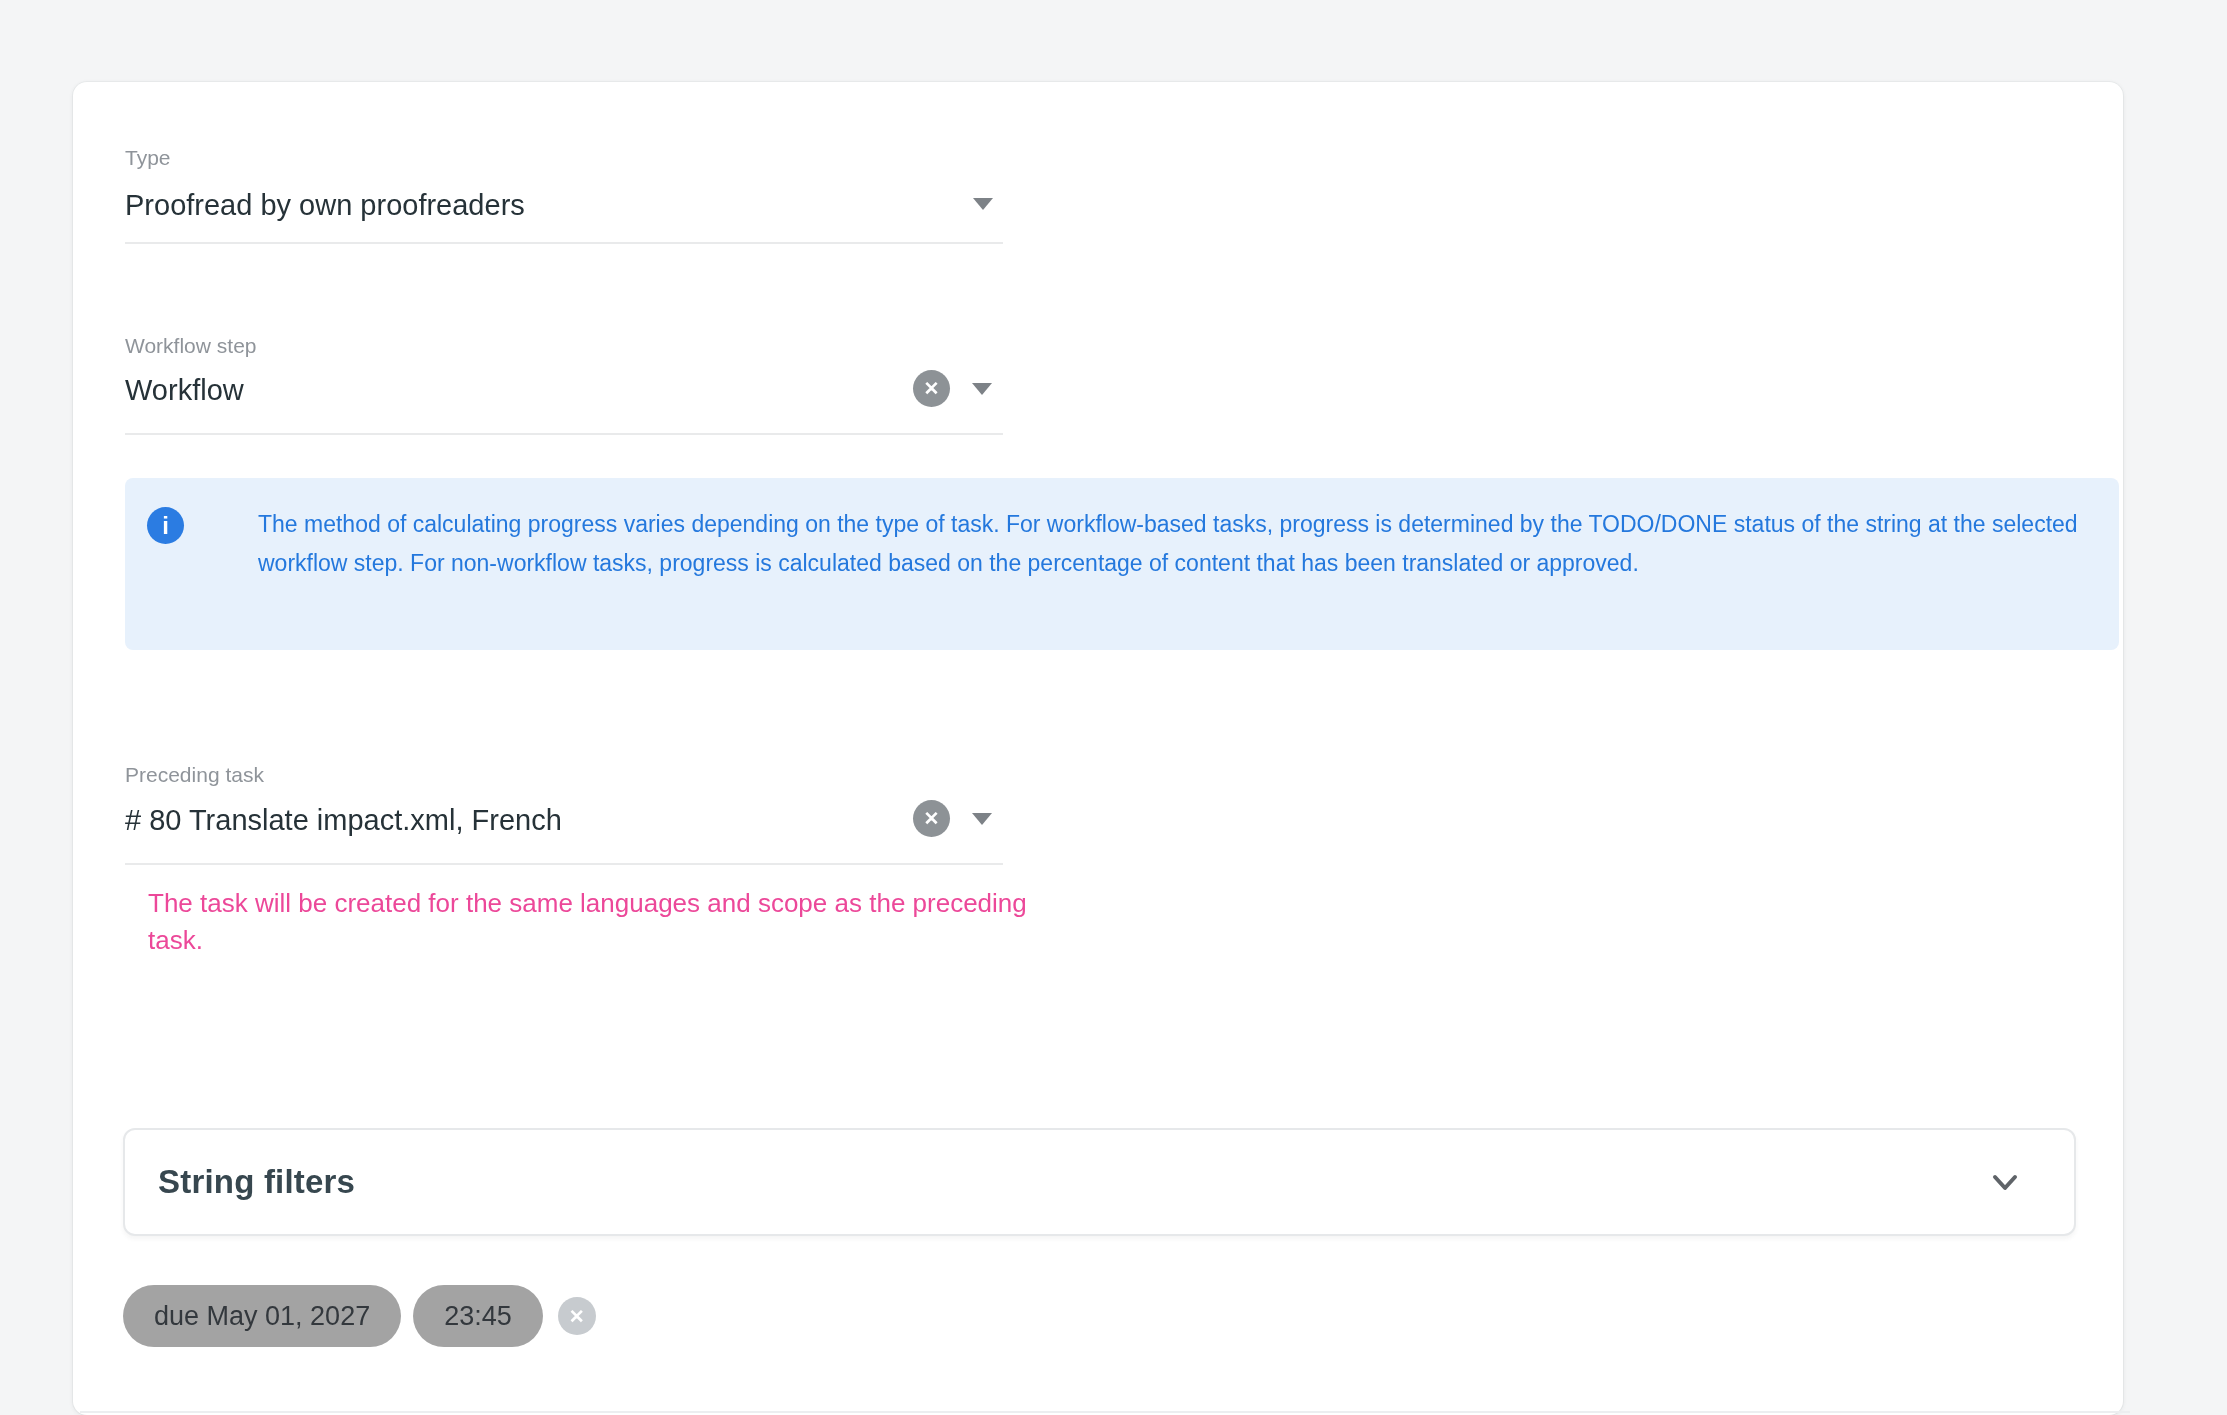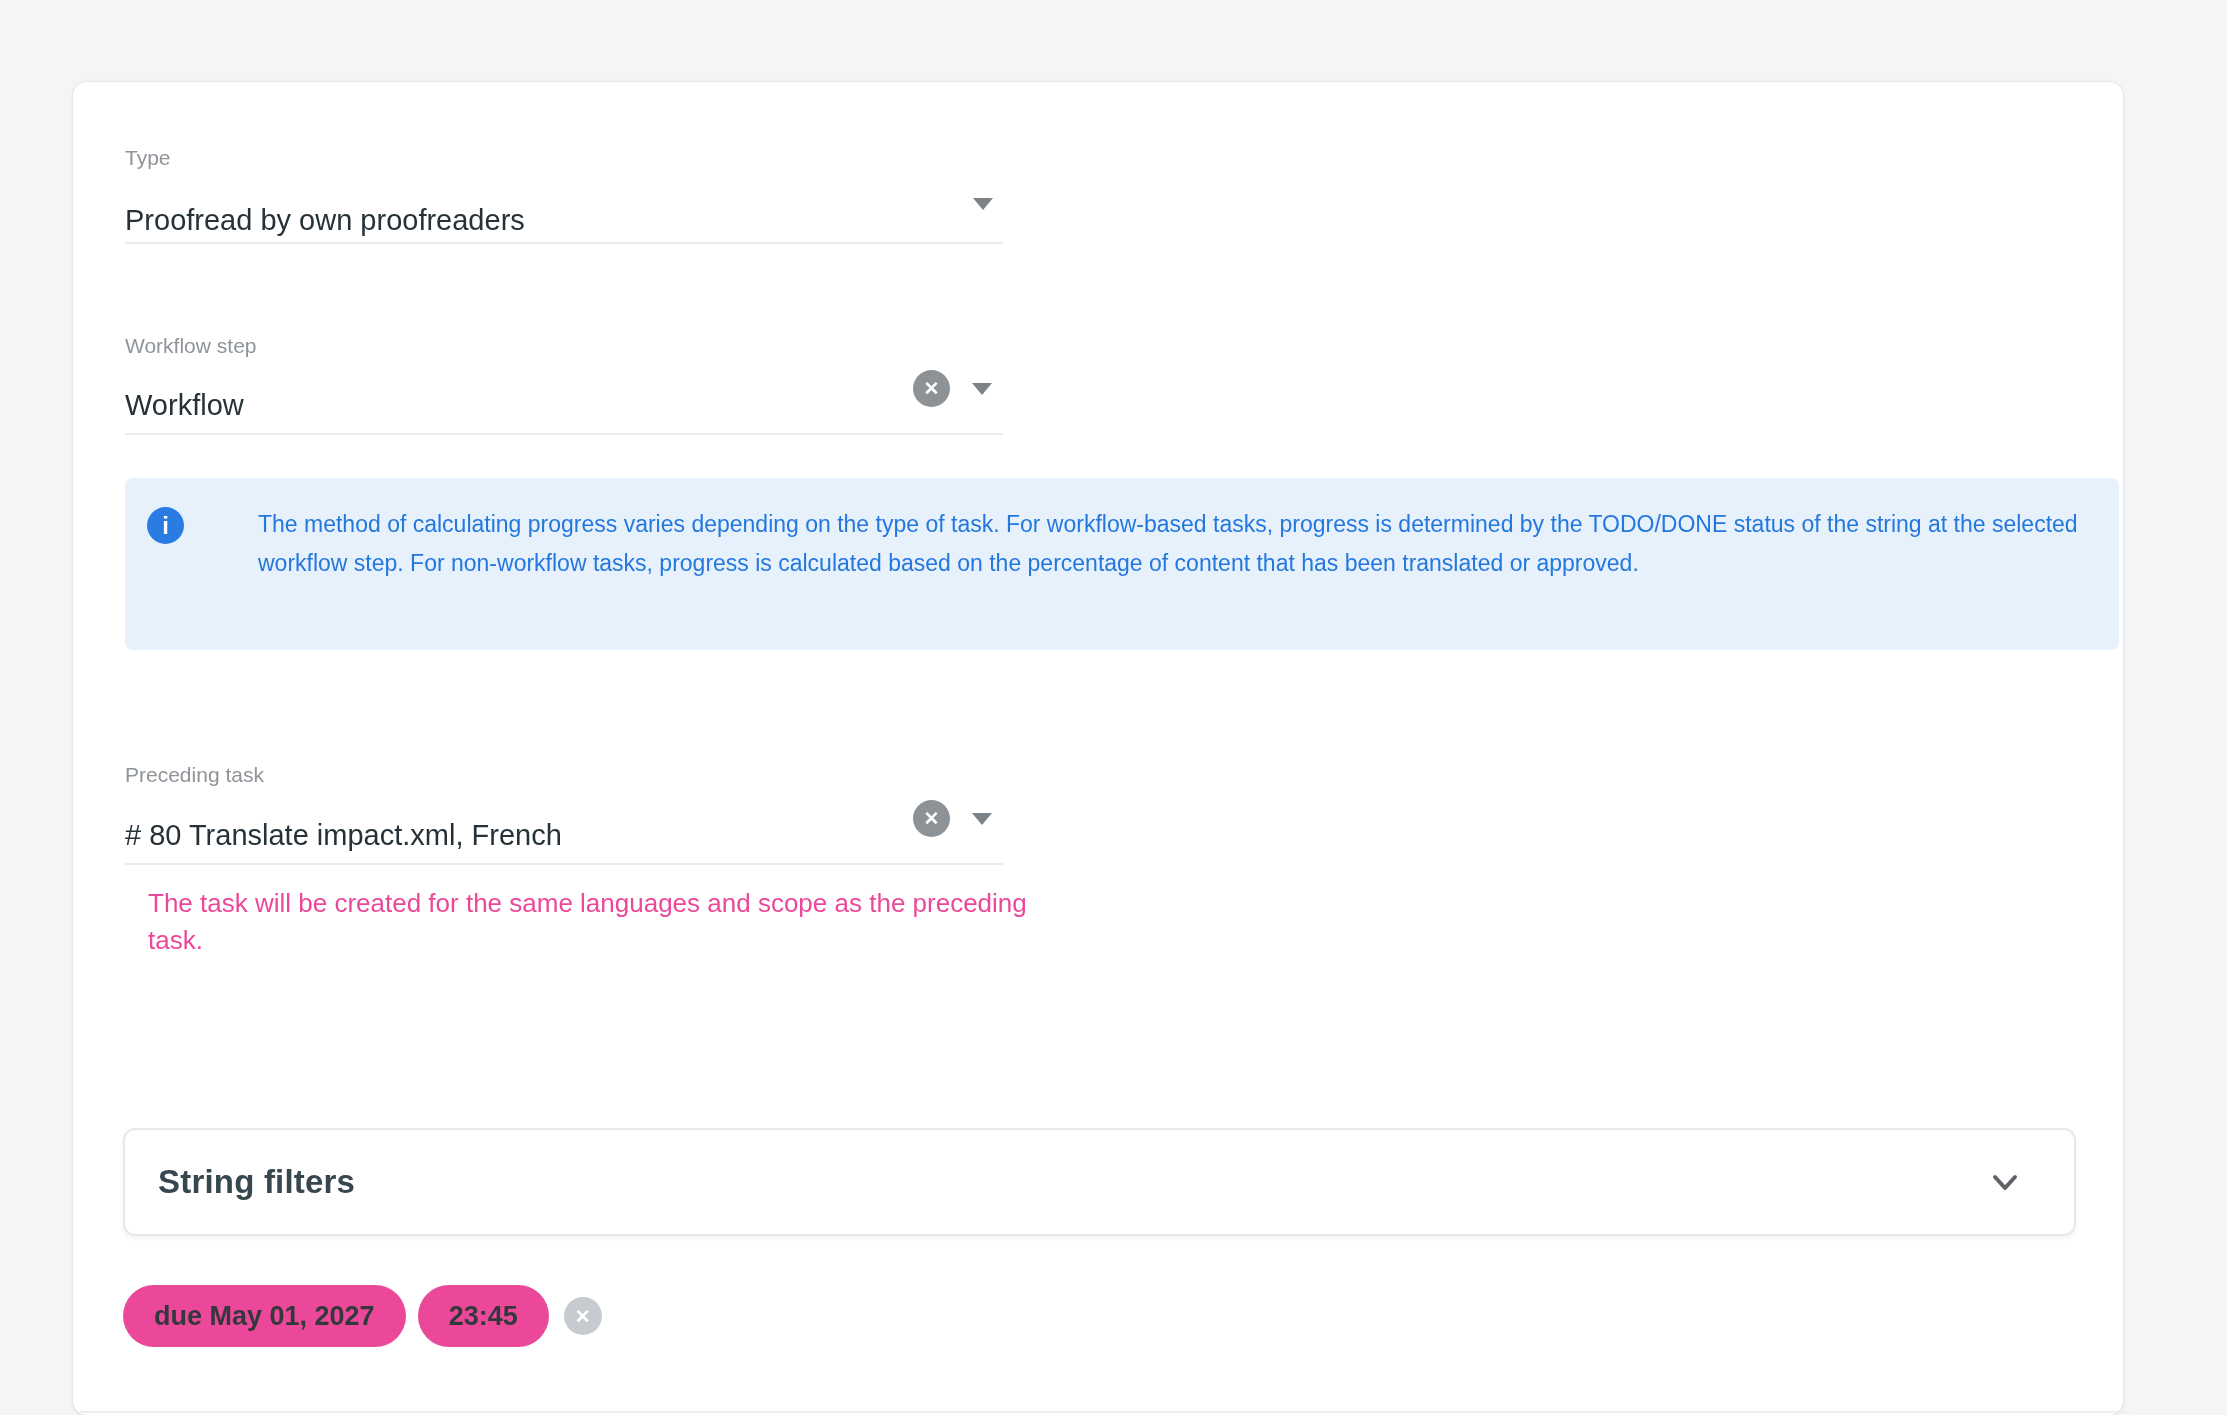--- a/index.html
+++ b/index.html
@@ -27,21 +27,20 @@
     color: #8f949a;
   }
   .field-value {
     position: absolute;
     left: 52px;
     font-size: 29px;
     line-height: 35px;
     color: #263238;
     white-space: nowrap;
     cursor: pointer;
-    margin-top: 15px;
   }
   .uline {
     position: absolute;
     left: 52px;
     width: 878px;
     height: 2px;
     background: #e9eaeb;
   }
   .clear-btn {
     position: absolute;
@@ -146,24 +145,24 @@
   .chips {
     position: absolute;
     left: 50px; top: 1203px;
     display: flex; align-items: center;
     gap: 12px;
   }
   .chip {
     height: 62px;
     padding: 0 31px;
     border-radius: 31px;
-    background: #ec4899;
+    background: #a3a3a3;
     display: inline-flex; align-items: center;
     font-size: 27px;
-    font-weight: 700;
+    font-weight: 400;
     color: #33383d;
     white-space: nowrap;
     cursor: default;
   }
   .chip-x {
     width: 38px; height: 38px;
     margin-left: 3px;
     border-radius: 50%;
     border: none;
     background: #c7cbcf;

